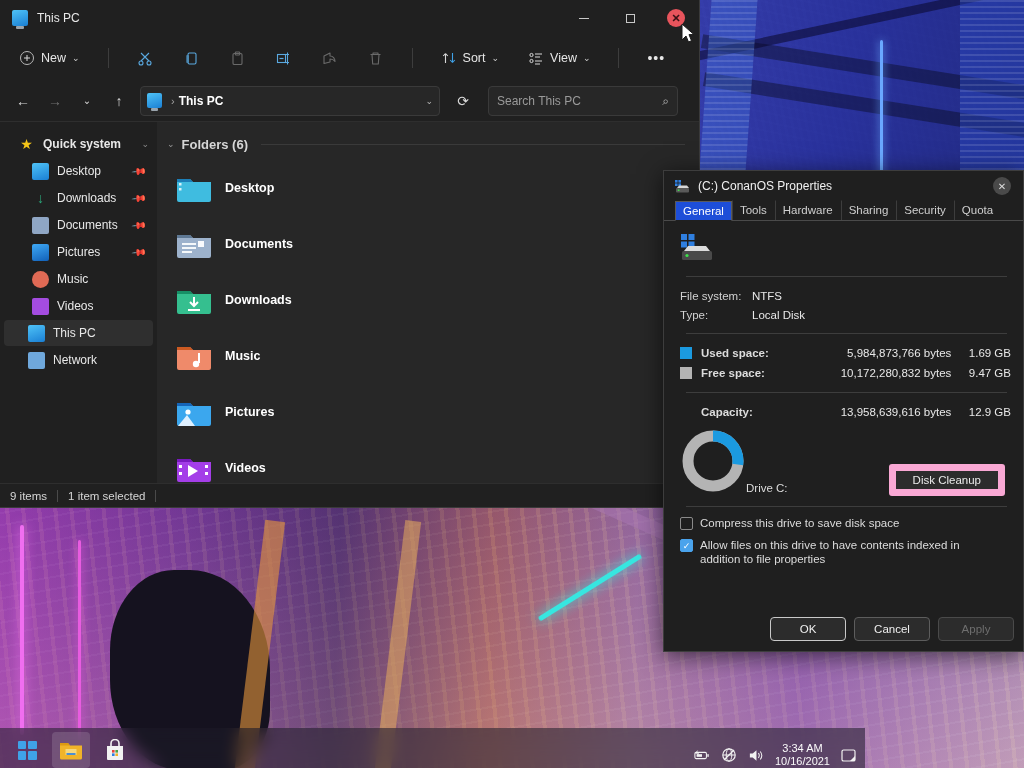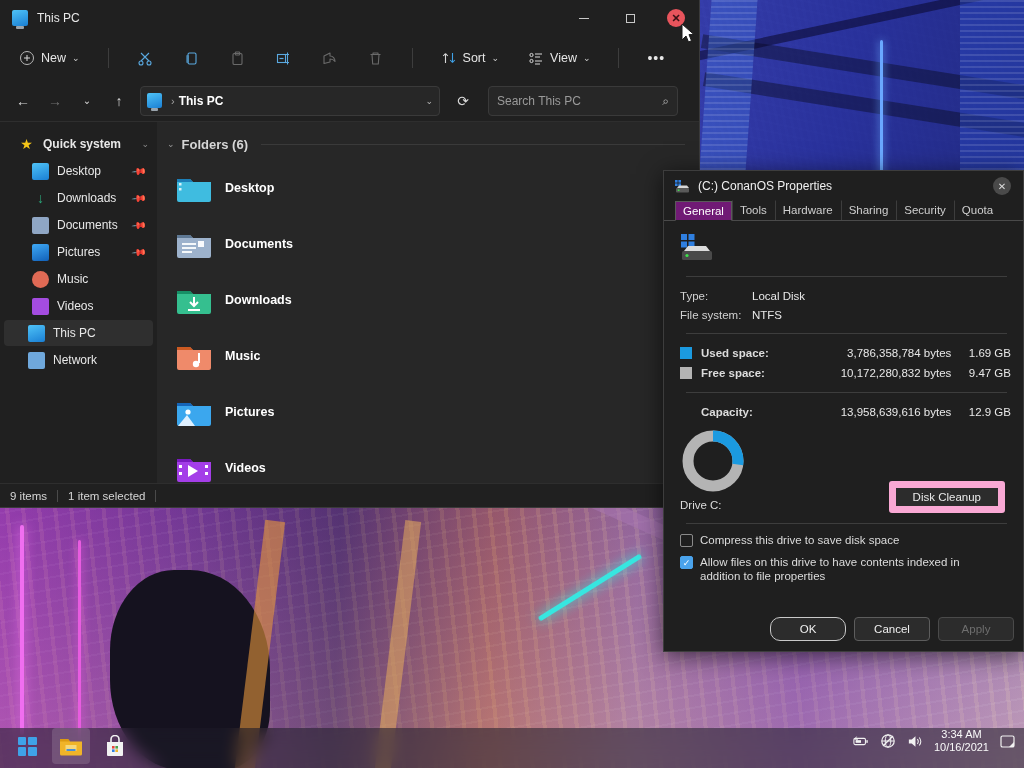--- a/index.html
+++ b/index.html
@@ -199,21 +199,21 @@
   }
   #tabs {
     display: flex; align-items: flex-end; padding: 0 0 0 11px; height: 20px;
     border-bottom: 1px solid #4a4a4a; position: relative;
   }
   .tab {
     height: 20px; line-height: 19px; padding: 0 7px; font-size: 11.5px;
     color: #cfcfcf; border: 1px solid transparent; border-bottom: none;
   }
   .tab.active {
-    background: #701a75; border-color: #5a5a5a; color: #ffffff;
+    background: #1d4ed8; border-color: #5a5a5a; color: #ffffff;
     position: relative; z-index: 2; margin-bottom: -1px; border-bottom: 1px solid #1f1f1f;
   }
   .tab:not(.active) { border-left: 1px solid #3d3d3d; }
   #props-body { padding: 13px 12px 0 16px; }
   .name-row { display: flex; align-items: center; gap: 14px; margin-bottom: 14px; }
   .drive-glyph { width: 34px; height: 28px; position: relative; flex: none; }
   #name-input {
     flex: 1; height: 22px; background: #1f1f1f;
     border: 1px solid #5a5a5a; border-bottom: 2px solid #0a84d8;
     color: #f0f0f0; font-family: "Liberation Sans", sans-serif; font-size: 12px;
@@ -222,21 +222,21 @@
   .caret { width: 1px; height: 13px; background: #f0f0f0; margin-left: 1px; }
   .hr { height: 1px; background: #3d3d3d; margin: 9px 4px 9px 6px; }
   .kv { display: flex; align-items: center; height: 19px; }
   .kv .k { width: 72px; color: #d2d2d2; }
   .kv .v { color: #e8e8e8; }
   .sp-row { display: flex; align-items: center; height: 20px; }
   .swatch { width: 12px; height: 12px; margin-right: 9px; flex: none; }
   .sp-lbl { width: 112px; color: #dcdcdc; font-weight: bold; }
   .sp-bytes { width: 148px; text-align: right; color: #e8e8e8; }
   .sp-gb { width: 62px; text-align: right; color: #e8e8e8; }
-  #donut-wrap { display: flex; flex-direction: column; align-items: flex-start; margin-top: 6px; position: relative; }
+  #donut-wrap { display: flex; flex-direction: row; align-items: flex-end; margin-top: 6px; position: relative; }
   .donut-caption { font-size: 11.5px; color: #dcdcdc; margin-top: 5px; }
   #cleanup-btn {
     position: absolute; right: 6px; bottom: -2px;
     padding: 3px 17px; background: #2c2c2c; border: 7px solid #f9a8d4;
     border-radius: 3px; color: #eaeaea; font-size: 11.5px;
   }
   .cb-row { display: flex; align-items: flex-start; gap: 7px; margin-top: 8px; }
   .cbox {
     width: 13px; height: 13px; border: 1px solid #8a8a8a; border-radius: 2px;
     background: #1f1f1f; flex: none; margin-top: 1px;
@@ -247,28 +247,28 @@
   }
   .cb-txt { color: #dcdcdc; line-height: 14px; }
   #props-btns {
     position: absolute; bottom: 10px; right: 9px; display: flex; gap: 8px;
   }
   .dbtn {
     width: 76px; height: 24px; display: flex; align-items: center; justify-content: center;
     background: #2c2c2c; border: 1px solid #5d5d5d; border-radius: 4px;
     color: #efefef; font-size: 11.5px;
   }
-  .dbtn.primary { border-color: #c8c8c8; border-radius: 10px; }
+  .dbtn.primary { border-color: #c8c8c8; }
   .dbtn.disabled { color: #6e6e6e; border-color: #4a4a4a; }
 
   
   #taskbar {
-    position: absolute; left: 0; bottom: 0; width: 1024px; height: 40px;
+    position: absolute; left: 0; bottom: 0; width: 865px; height: 40px;
     background: rgba(30,28,40,.55);
-    display: flex; align-items: flex-start;
+    display: flex; align-items: flex-end;
     backdrop-filter: blur(8px);
   }
   .tb-left { display: flex; align-items: center; gap: 6px; padding-left: 8px; }
   .tb-app {
     width: 38px; height: 36px; display: flex; align-items: center; justify-content: center;
     border-radius: 4px; position: relative;
   }
   .tb-app.active { background: rgba(255,255,255,.14); }
   .win-logo { width: 19px; height: 19px; display: grid; grid-template-columns: 1fr 1fr; grid-gap: 2px; }
   .win-logo i { background: #3fa2e8; display: block; border-radius: 1px; }
@@ -599,34 +599,34 @@
           <path d="M4 17l4-5h18l4 5z" fill="#dcdcdc"></path>
           <rect x="2" y="17" width="30" height="9" rx="1.6" fill="#4a4a4a"></rect>
           <circle cx="7" cy="21.5" r="1.6" fill="#3de04a"></circle>
         </svg>
       </span>
     </div>
 
     <div class="hr"></div>
 
     <div class="kv">
+      <span class="k">File system:</span>
+      <span class="v">NTFS</span>
+    </div>
+    <div class="kv">
       <span class="k">Type:</span>
       <span class="v">Local Disk</span>
-    </div>
-    <div class="kv">
-      <span class="k">File system:</span>
-      <span class="v">NTFS</span>
     </div>
 
     <div class="hr"></div>
 
     <div class="sp-row">
       <span class="swatch" style="background:#1b9ae0;"></span>
       <span class="sp-lbl">Used space:</span>
-      <span class="sp-bytes">3,786,358,784 bytes</span>
+      <span class="sp-bytes">5,984,873,766 bytes</span>
       <span class="sp-gb">1.69 GB</span>
     </div>
     <div class="sp-row">
       <span class="swatch" style="background:#b4b4b4;"></span>
       <span class="sp-lbl">Free space:</span>
       <span class="sp-bytes">10,172,280,832 bytes</span>
       <span class="sp-gb">9.47 GB</span>
     </div>
 
     <div class="hr"></div>

